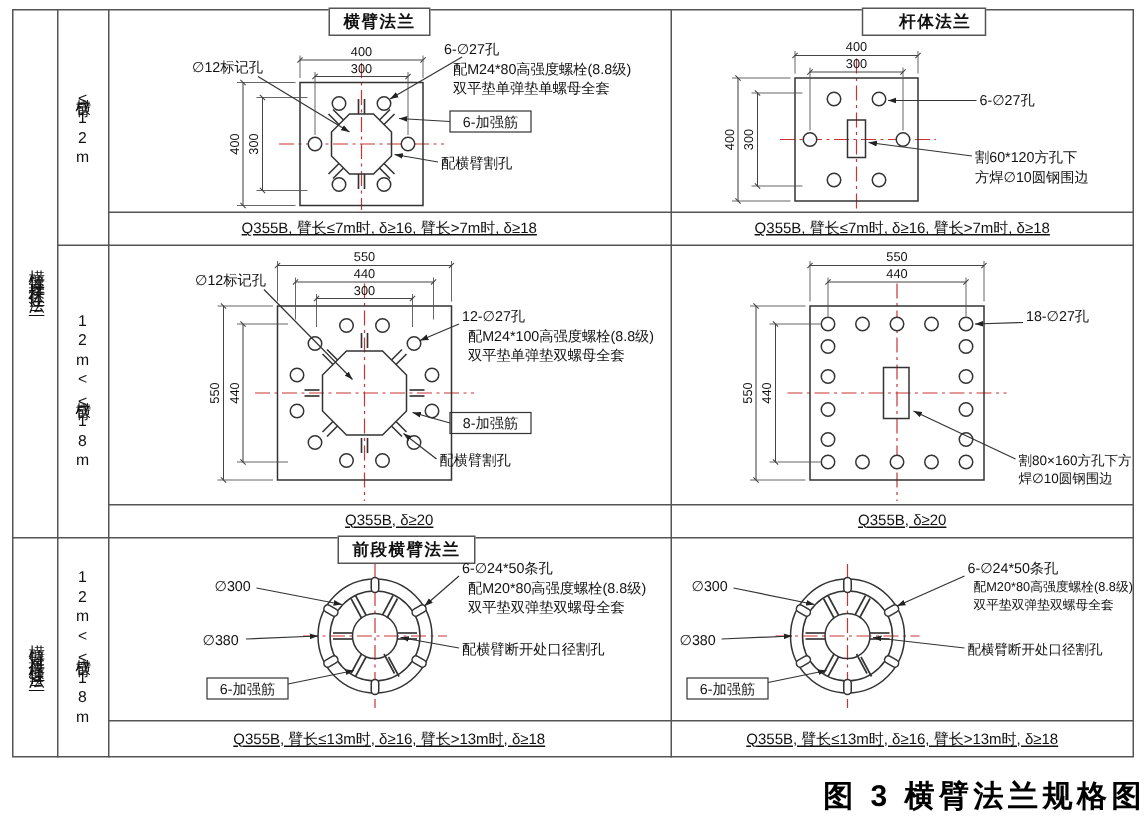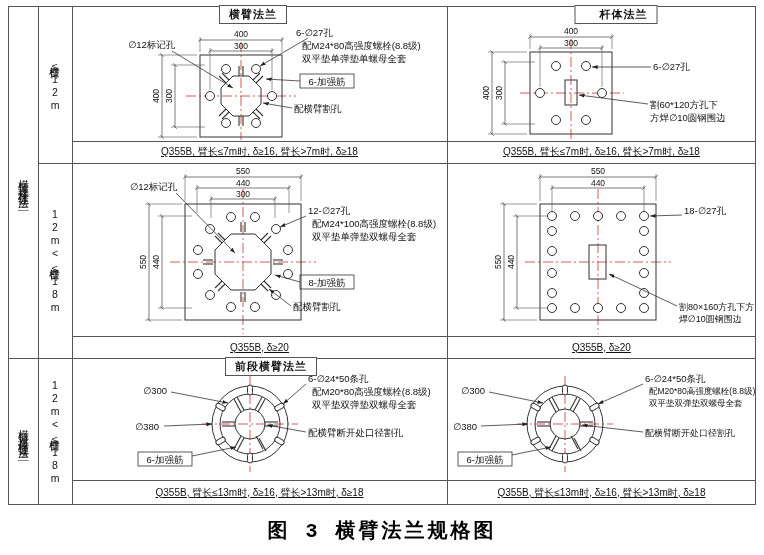--- a/index.html
+++ b/index.html
@@ -10,22 +10,22 @@
   .hl { height:1px; }
   .box { position:absolute; border:1px solid #555; }
   .vtext { position:absolute; display:flex; align-items:center; justify-content:center;
            writing-mode:vertical-rl; text-orientation:upright; font-size:11px;
            letter-spacing:3px; color:#111; white-space:nowrap; }
   .vtext.small { font-size:10.5px; letter-spacing:1px; }
   .dtitle { position:absolute; transform:translateX(-50%); background:#fff; border:1px solid #555;
             font-size:11px; font-weight:bold; padding:1px 9px; letter-spacing:1px; white-space:nowrap; }
   .spec { position:absolute; display:flex; align-items:center; justify-content:center;
           font-size:10px; white-space:nowrap; color:#111;text-decoration:underline; }
-  .caption { position:absolute; left:0; top:517px; width:764px; text-align:center;
-             font-family:Liberation Mono, monospace; font-size:20px; font-weight:bold;
+  .caption { position:absolute; left:0; top:517px; width:764px; text-align:right;
+             font-family:Liberation Sans, sans-serif; font-size:20px; font-weight:bold;
              letter-spacing:3px; color:#000; }
   svg.draw { position:absolute; overflow:visible; }
   svg text { font-family:"Liberation Sans","DejaVu Sans",sans-serif; }
   .ln { fill:none; stroke:#333; stroke-width:1; }
   .cl { fill:none; stroke:#c93434; stroke-width:0.8; stroke-dasharray:10 3 2 3; }
   .dim { fill:none; stroke:#444; stroke-width:0.7; }
   .ext { stroke:#555; stroke-width:0.6; }
   .ldr { fill:none; stroke:#333; stroke-width:0.8; }
   .hole { fill:#fff; stroke:#333; stroke-width:1; }
   .stf { stroke:#333; stroke-width:1.1; }

